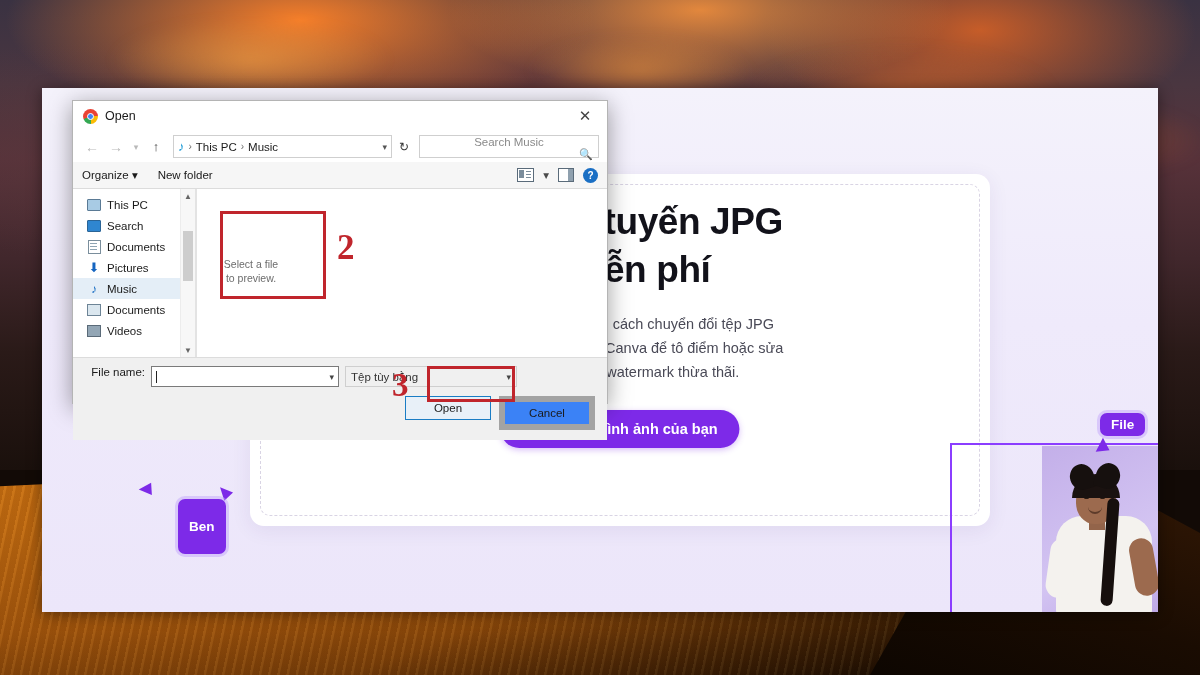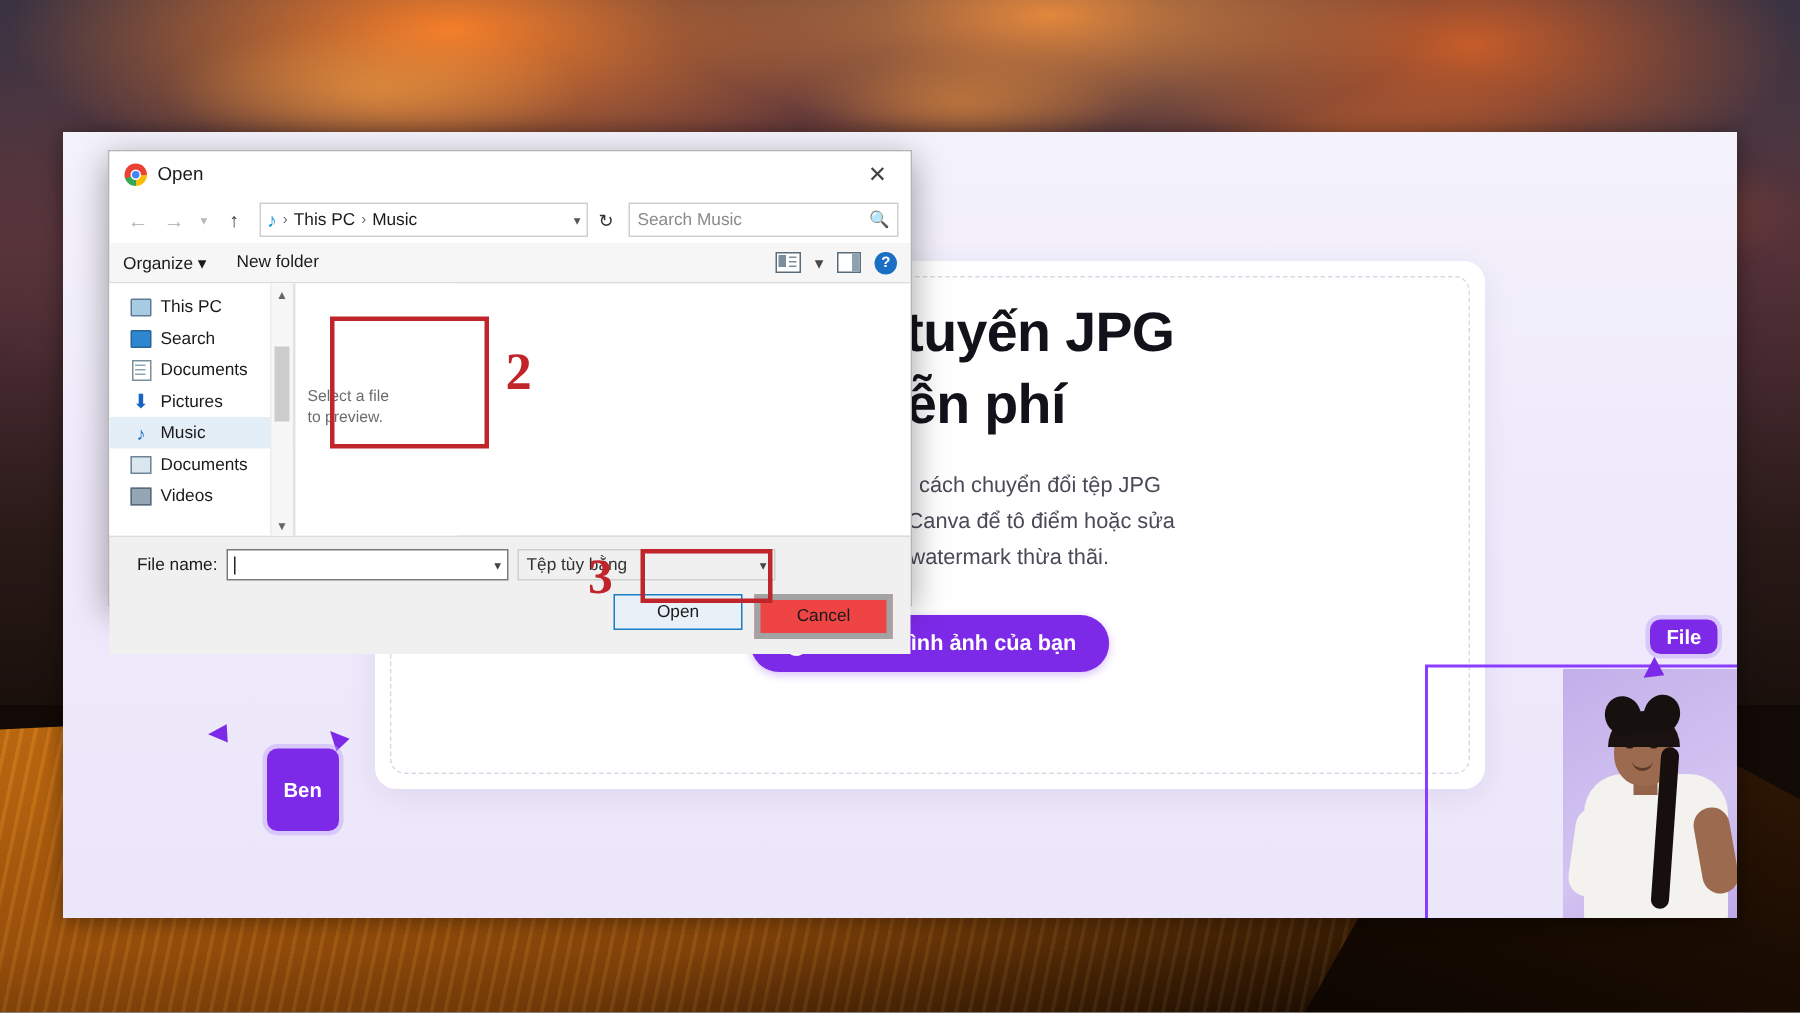--- a/index.html
+++ b/index.html
@@ -185,21 +185,21 @@
     display:flex;align-items:center;padding:0 4px;gap:4px;margin-left:4px;
     font-size:11.5px;
   }
   .crumb .note{color:#1b9ad6;font-size:13px;}
   .crumb .sep{color:#6d6d6d;font-size:10px;}
   .crumb .txt{color:#1a1a1a;}
   .crumb .caret{margin-left:auto;color:#555;font-size:9px;}
   .refresh{width:20px;height:21px;display:flex;align-items:center;justify-content:center;color:#333;font-size:12px;}
   .search{
     width:168px;height:21px;background:#fff;border:1px solid #cfcfcf;margin-left:3px;
-    display:flex;align-items:center;padding:0 5px;font-size:11.5px;color:#8a8a8a;
+    display:flex;align-items:center;padding:0 5px;font-size:11.5px;color:#8a8a8a;flex-direction:column;
   }
   .search .mag{margin-left:auto;color:#555;font-size:11px;}
 
   .dlg-toolbar{height:26px;background:#f6f6f6;border-bottom:1px solid #dcdcdc;display:flex;align-items:center;padding:0 9px;gap:20px;font-size:11.5px;color:#1a1a1a;}
   .tb-right{margin-left:auto;display:flex;align-items:center;gap:9px;}
   .tb-ico{display:flex;align-items:center;justify-content:center;color:#4a4a4a;}
   .view-ico{width:15px;height:12px;border:1px solid #5a6b7a;background:#fff;position:relative;}
   .view-ico:before{content:"";position:absolute;left:1px;top:1px;width:5px;height:8px;background:#7b8d9c;}
   .view-ico:after{content:"";position:absolute;left:8px;top:2px;width:5px;height:1px;background:#7b8d9c;box-shadow:0 3px 0 #7b8d9c,0 6px 0 #7b8d9c;}
   .pane-ico{width:14px;height:12px;border:1px solid #5a6b7a;position:relative;background:#fff;}
@@ -245,41 +245,41 @@
   .tpetal1{position:absolute;right:22px;top:26px;width:18px;height:16px;border-radius:50%;background:#f7dbe4;box-shadow:0 0 4px rgba(240,180,200,.7);}
   .tpetal2{position:absolute;right:8px;top:30px;width:16px;height:15px;border-radius:50%;background:#fceff3;}
   .tpetal3{position:absolute;right:16px;top:13px;width:14px;height:13px;border-radius:50%;background:#f2c6d6;}
   .tleaf{position:absolute;right:2px;top:4px;width:14px;height:7px;border-radius:50%;background:#8a6a3a;transform:rotate(-28deg);}
   .thumb-label{margin-top:5px;font-size:11.5px;color:#1a1a1a;}
 
   .preview-pane{
     width:108px;border-left:1px solid #e3e3e3;position:relative;background:#fff;
   }
   .preview-pane .ptext{
-    position:absolute;left:8px;top:68px;width:92px;text-align:left;
+    position:absolute;left:8px;top:68px;width:92px;text-align:center;
     font-size:10.5px;line-height:14px;color:#6c6c6c;
   }
 
   .dlg-bottom{background:#f0f0f0;height:auto;padding:8px 10px 10px 10px;border-top:1px solid #dcdcdc;}
-  .fn-row{display:flex;align-items:center;gap:6px;}
+  .fn-row{display:flex;align-items:flex-start;gap:6px;}
   .fn-label{font-size:11.5px;color:#1a1a1a;width:62px;text-align:right;}
   .fn-input{
     flex:0 0 178px;height:19px;background:#fff;border:1px solid #7a7a7a;
     display:flex;align-items:center;padding:0 4px;font-size:11.5px;position:relative;
   }
   .caret-blink{width:1px;height:12px;background:#222;}
   .fn-input .dd{margin-left:auto;color:#444;font-size:9px;}
   .filter-sel{
     flex:0 0 160px;height:19px;background:#f0f0f0;border:1px solid #cfcfcf;
     display:flex;align-items:center;padding:0 5px;font-size:11.5px;color:#333;
   }
   .filter-sel .dd{margin-left:auto;color:#444;font-size:9px;}
   .btn-row{display:flex;justify-content:flex-end;gap:8px;margin-top:9px;padding-right:2px;}
   .btn{
-    width:84px;height:22px;background:#ef4444;border:4px solid #a3a3a3;
+    width:84px;height:22px;background:#3b82f6;border:6px solid #a3a3a3;
     font-size:11.5px;color:#1a1a1a;display:flex;align-items:center;justify-content:center;
     font-family:"Liberation Sans", sans-serif;cursor:pointer;
   }
   .btn.primary{border:1.6px solid #1a7cc4;background:#e8f0f8;}
 
   
   .anno-box{position:absolute;border:3px solid #c0252c;pointer-events:none;}
   .anno-num{
     position:absolute;color:#c0252c;font-weight:bold;
     font-family:"Liberation Serif", serif;

